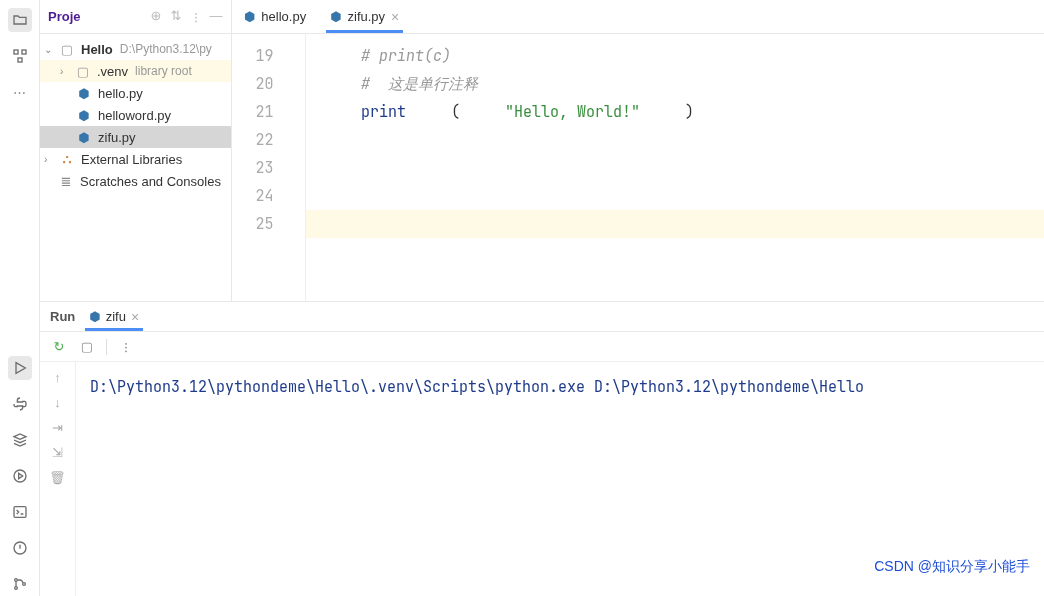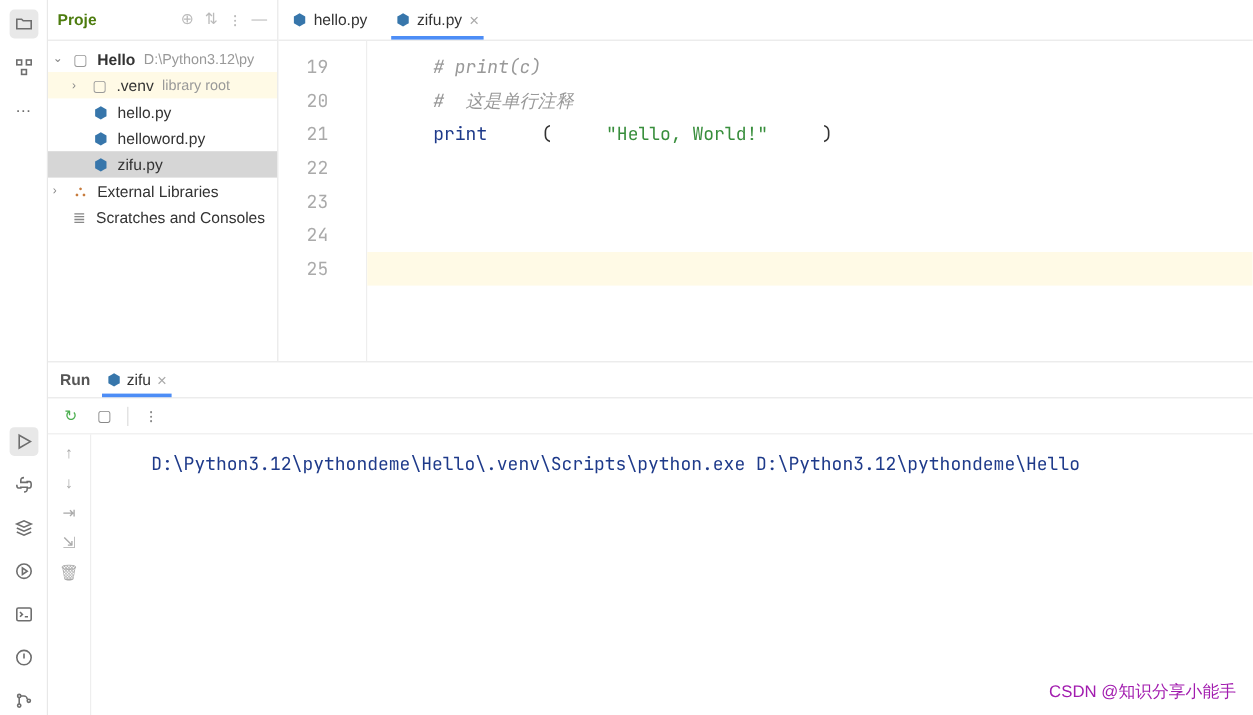--- a/index.html
+++ b/index.html
@@ -9,21 +9,21 @@
     .rail-icon { width: 24px; height: 24px; display: flex; align-items: center; justify-content: center; color: #6e6e6e; cursor: pointer; border-radius: 4px; }
     .rail-icon.active { background: #e8e8e8; }
     .rail-spacer { flex: 1; }
     
     .main-area { flex: 1; display: flex; flex-direction: column; }
     
     .upper { flex: 1; display: flex; min-height: 0; }
     
     .project-panel { width: 192px; border-right: 1px solid #e8e8e8; display: flex; flex-direction: column; background: #fff; }
     .project-header { height: 34px; display: flex; align-items: center; padding: 0 8px; border-bottom: 1px solid #e8e8e8; gap: 4px; }
-    .project-title { font-weight: 600; color: #4d7c0f; }
+    .project-title { font-weight: 600; color: #4c1d95; }
     .header-icons { margin-left: auto; display: flex; gap: 6px; color: #bbb; }
     .header-icons span { width: 14px; text-align: center; cursor: pointer; }
     
     .tree { padding: 4px 0; overflow: hidden; white-space: nowrap; }
     .tree-row { height: 22px; display: flex; align-items: center; padding-left: 6px; cursor: pointer; gap: 3px; }
     .tree-row.selected { background: #d6d6d6; }
     .tree-row.venv { background: #fffae6; }
     .tree-arrow { width: 12px; color: #888; font-size: 10px; }
     .tree-icon { width: 16px; height: 16px; display: inline-flex; align-items: center; justify-content: center; margin-right: 3px; }
     .tree-label { color: #333; }
@@ -55,25 +55,25 @@
     .run-tab.active::after { content: ''; position: absolute; bottom: 0; left: -4px; right: -4px; height: 3px; background: #4d8df6; }
     
     .run-toolbar { height: 30px; display: flex; align-items: center; padding: 0 10px; border-bottom: 1px solid #eee; gap: 10px; color: #888; }
     .tb-btn { width: 18px; height: 18px; display: flex; align-items: center; justify-content: center; cursor: pointer; }
     .tb-sep { width: 1px; height: 16px; background: #ddd; }
     
     .console-body { flex: 1; display: flex; }
     .console-gutter { width: 36px; border-right: 1px solid #eee; display: flex; flex-direction: column; align-items: center; padding: 8px 0; gap: 10px; color: #aaa; }
     .cg-btn { cursor: pointer; }
     .console-text { flex: 1; padding: 12px 14px; font-family: "JetBrains Mono", Consolas, monospace; font-size: 15px; line-height: 26px; white-space: pre; overflow: hidden; }
-    .con-cmd { color: #1e3a8a; margin-left: 36px; }
+    .con-cmd { color: #1e3a8a; }
     .con-out { color: #222; }
     .con-exit { color: #222; }
     
-    .watermark { position: absolute; right: 14px; bottom: 10px; color: #a21caf; font-size: 14px; pointer-events: none; text-align: center; }
+    .watermark { position: absolute; right: 14px; bottom: 20px; color: #1d4ed8; font-size: 14px; pointer-events: none; text-align: center; }
     
     svg { width: 16px; height: 16px; }
   </style>
 </head>
 <body>
 
 <div class="left-rail">
   <div class="rail-icon active">
     <svg viewBox="0 0 24 24" fill="none" stroke="currentColor" stroke-width="2">
         <path d="M3 6h6l2 2h10v10H3z"></path>

